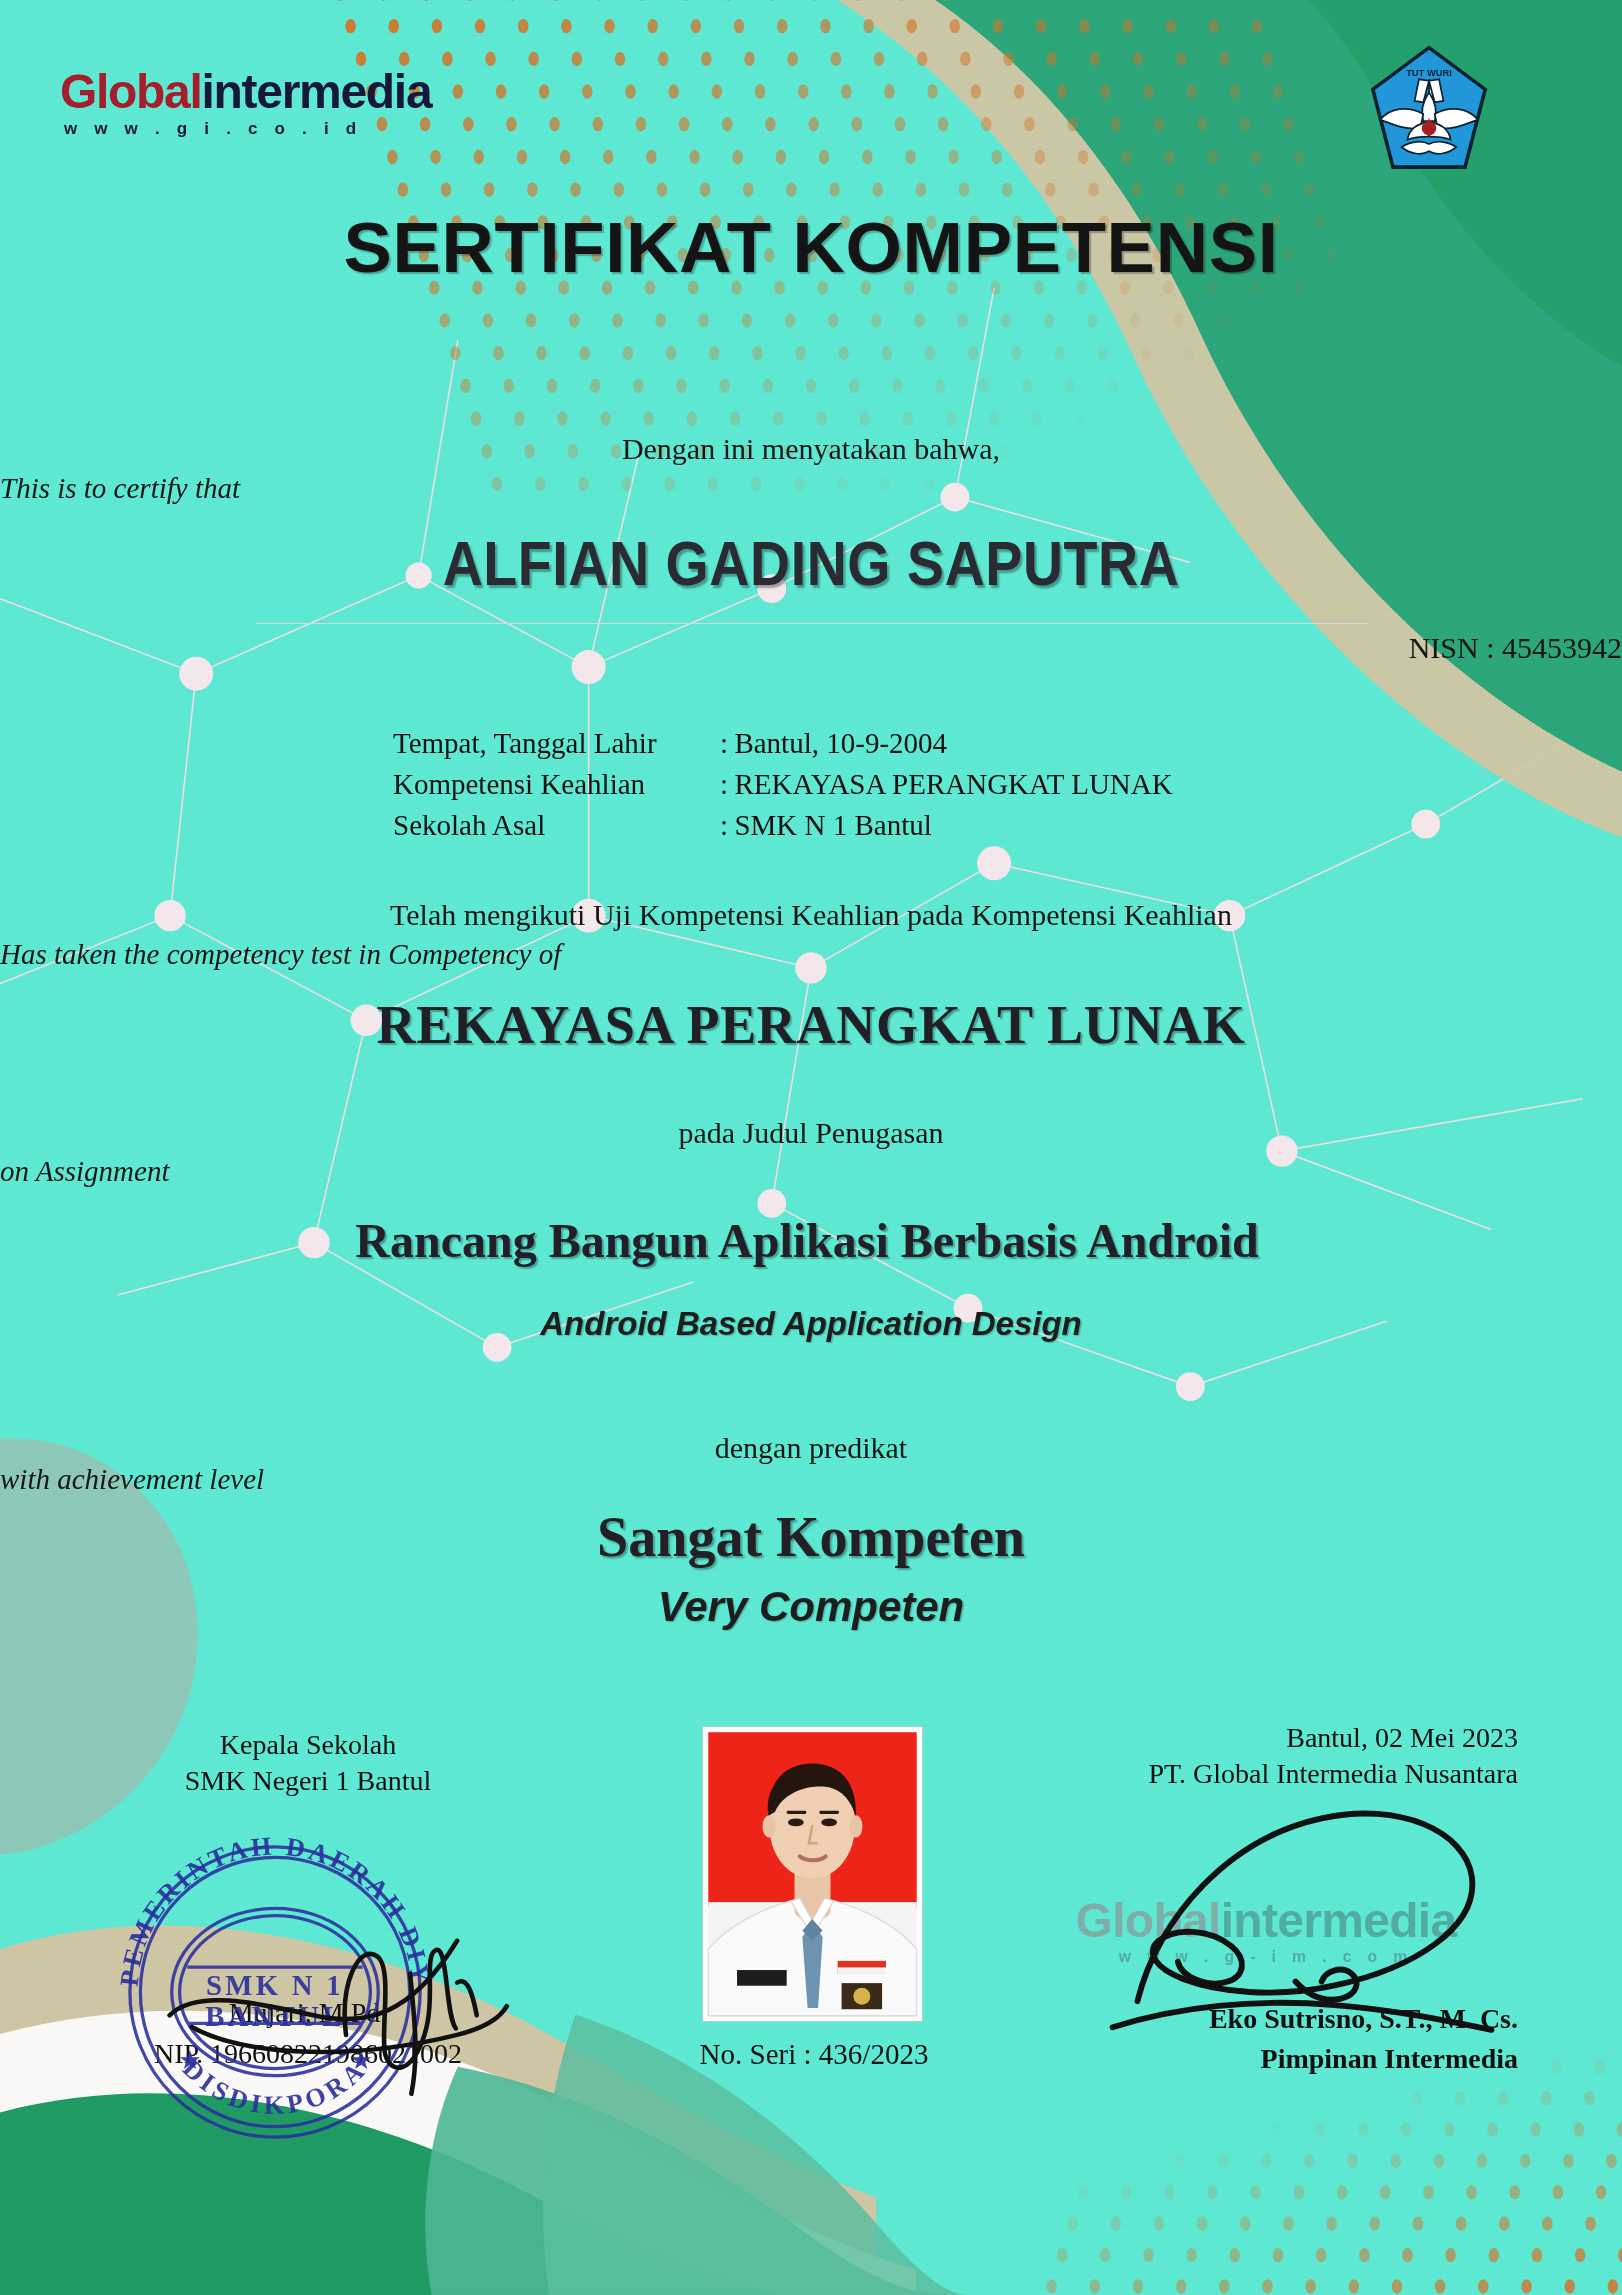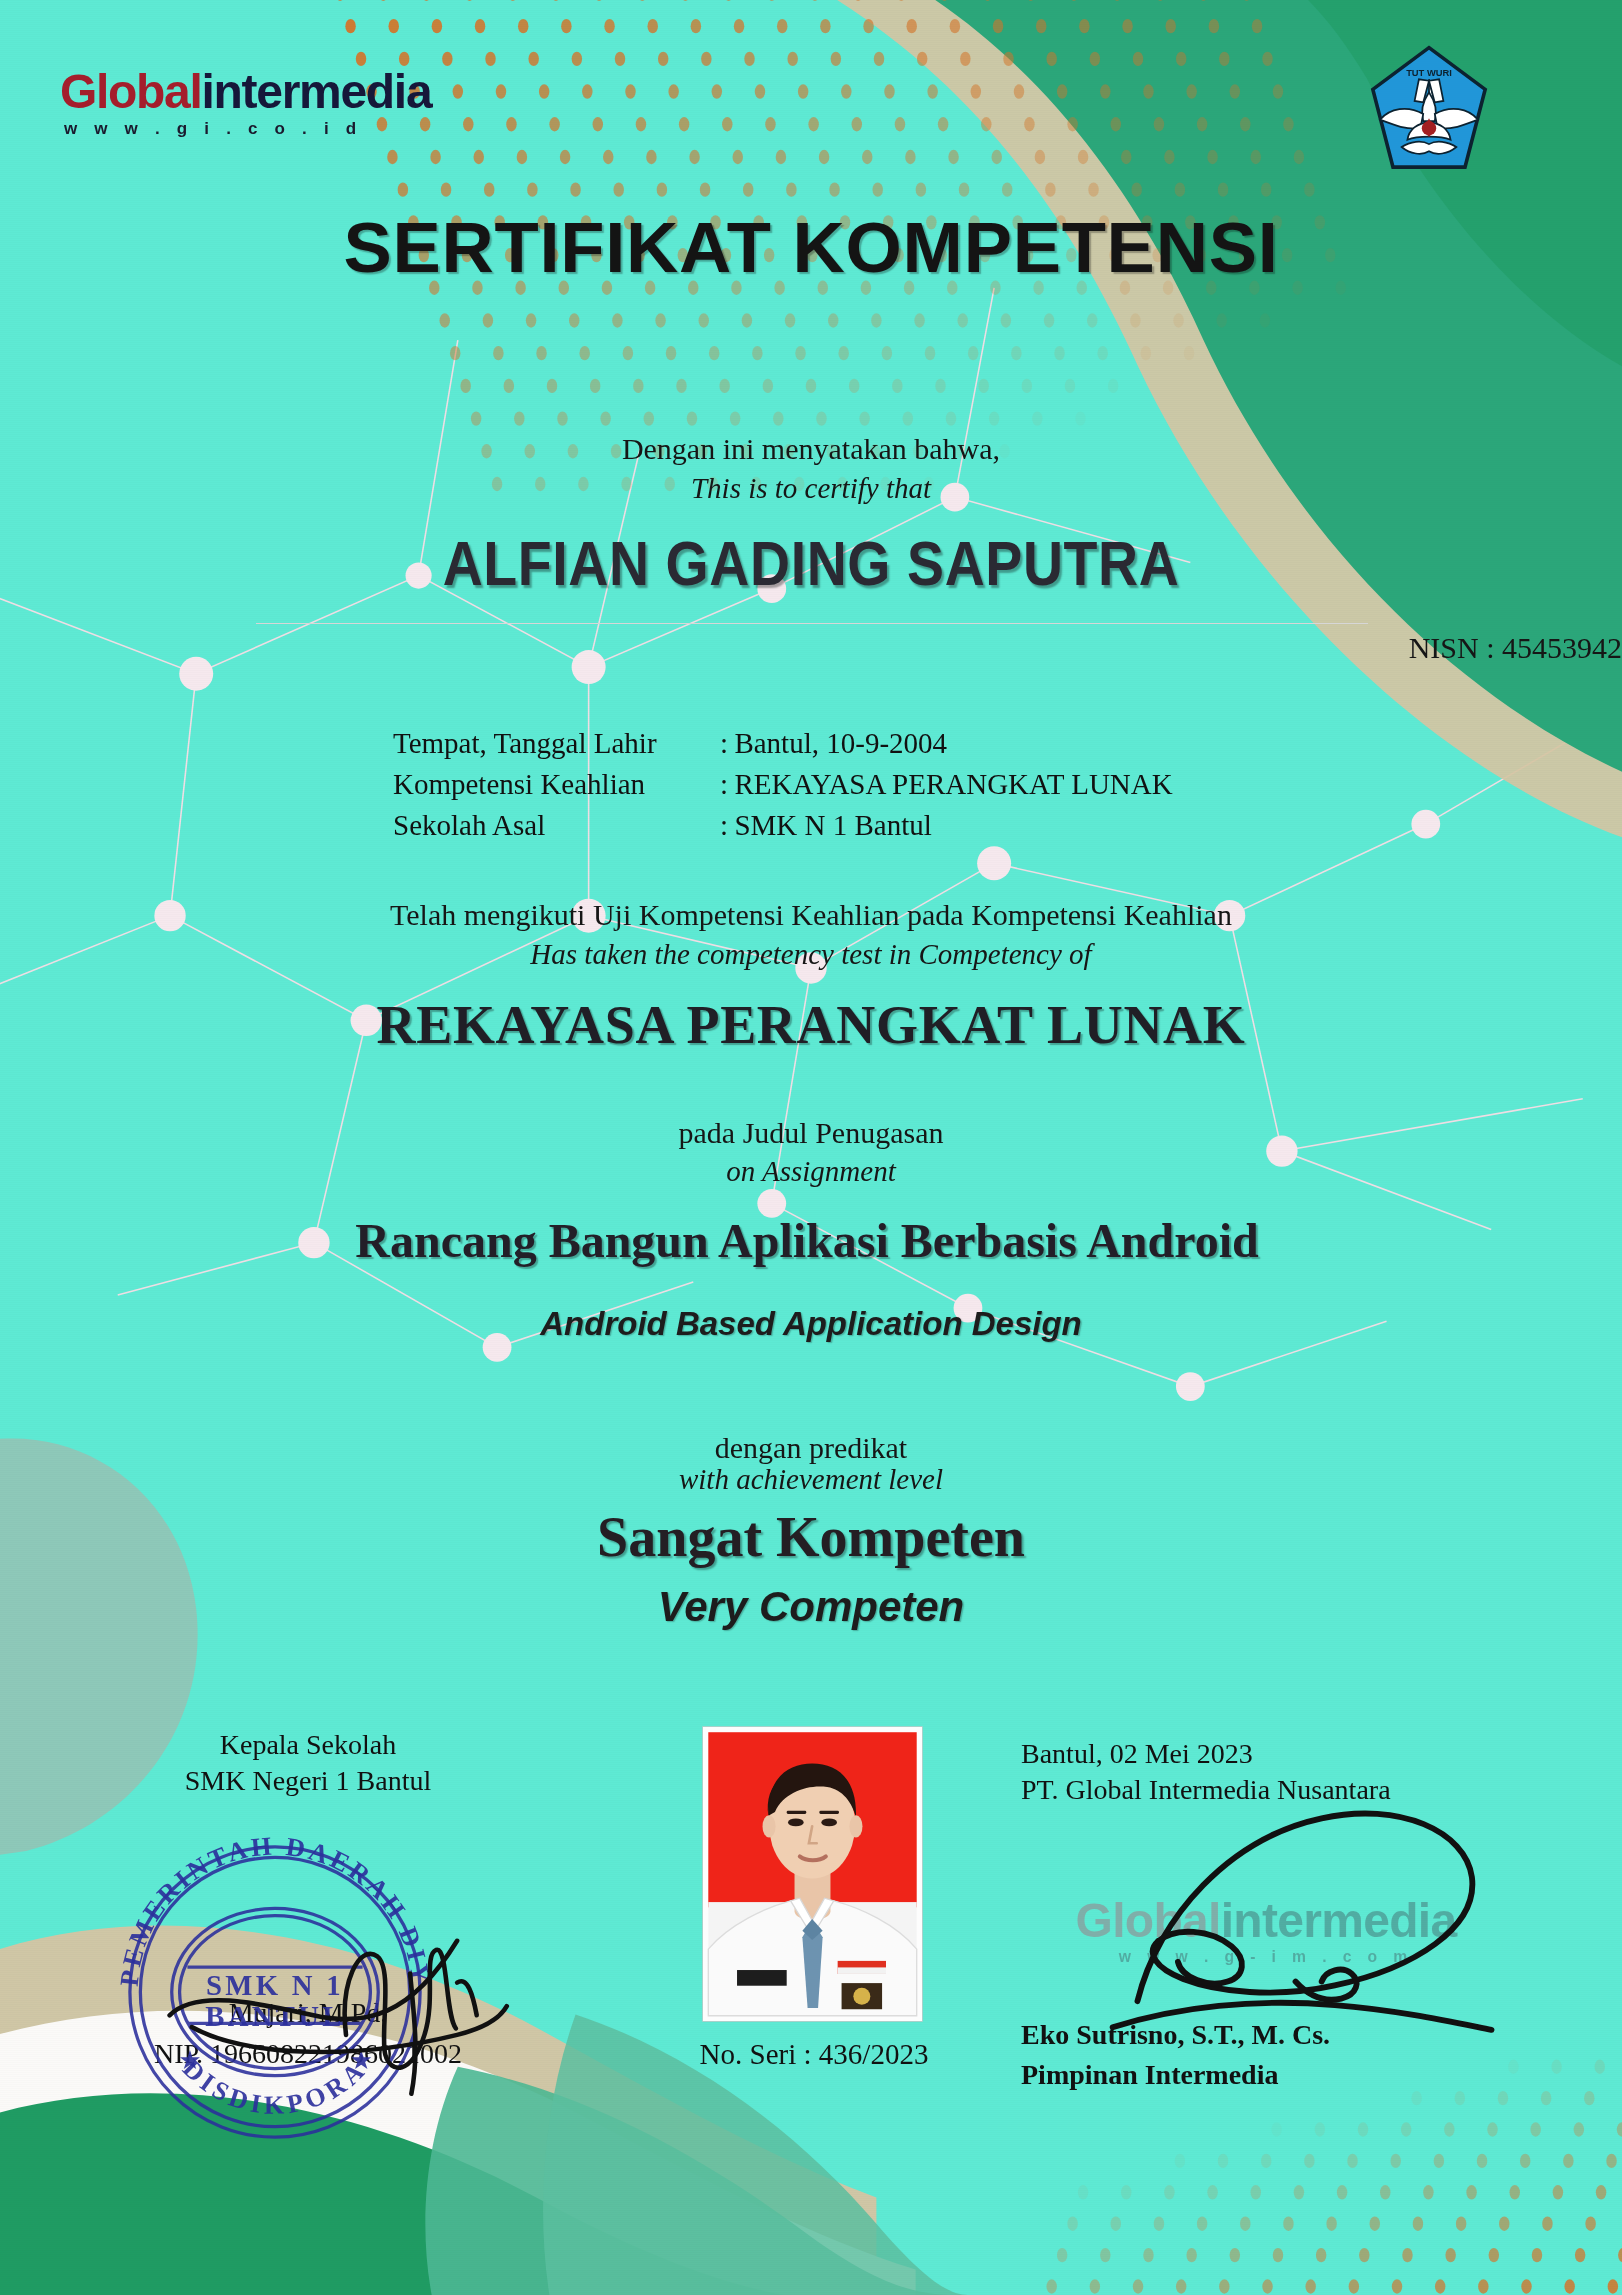--- a/index.html
+++ b/index.html
@@ -42,21 +42,21 @@
     transform:scaleX(1.02);
   }
   .t2{
     font-family:"Liberation Sans",sans-serif;font-weight:bold;font-style:italic;
     font-size:41px;letter-spacing:0.3px;color:#141414;margin-top:10.5px;
     text-shadow:1.3px 1.3px 1.3px rgba(0,0,0,0.25);
   }
   .t3{font-size:33px;color:#141414;margin-top:14.4px;}
 
   .line-id{position:absolute;left:0;right:0;text-align:center;font-size:30px;color:#161616;}
-  .line-it{position:absolute;left:0;right:0;text-align:center;font-size:29px;color:#161616;font-style:italic;}
+  .line-it{position:absolute;left:0;right:0;text-align:left;font-size:29px;color:#161616;font-style:italic;}
 
   .student-name{
     position:absolute;left:0;right:0;top:527px;text-align:center;
     font-family:"Liberation Sans",sans-serif;font-weight:bold;
     font-size:63px;letter-spacing:0.7px;color:#2a2a33;
     transform:scaleX(0.88);
     text-shadow:2.6px 2.6px 2px rgba(0,0,0,0.33);
   }
   .name-rule{position:absolute;left:256px;top:623px;width:1112px;height:1.3px;background:#d7d7d7;}
   .nisn{position:absolute;left:0;right:0;top:631px;text-align:right;font-size:30px;color:#161616;}
@@ -98,21 +98,21 @@
     font-family:"Liberation Sans",sans-serif;font-style:italic;font-weight:bold;
     font-size:42px;color:#1d1d1d;
     text-shadow:1.3px 1.3px 1.3px rgba(0,0,0,0.25);
   }
 
   
   .sig-left{position:absolute;left:79px;top:1727px;width:458px;text-align:center;font-size:28px;color:#111;line-height:1.28;}
   .sig-left .nm{margin-top:196px;}
   .sig-left .nip{margin-top:5.2px;}
 
-  .sig-right{position:absolute;left:1021px;top:1720px;width:497px;text-align:left;font-size:28px;color:#111;line-height:1.3;margin-top:16px;}
+  .sig-right{position:absolute;left:1021px;top:1720px;width:497px;text-align:right;font-size:28px;color:#111;line-height:1.3;}
   .sig-right .nm{margin-top:208px;font-weight:bold;}
   .sig-right .role{margin-top:3.9px;font-weight:bold;}
 
   .stamp{position:absolute;left:92px;top:1796px;width:366px;height:366px;}
   .sig-ink-left{position:absolute;left:150px;top:1819px;width:379px;height:288px;}
   .sig-ink-right{position:absolute;left:1060px;top:1766px;width:458px;height:307px;}
 
   .gi-watermark{position:absolute;left:1024px;top:1897px;width:484px;text-align:center;opacity:0.34;}
   .gi-wm-word{font-family:"Liberation Sans",sans-serif;font-weight:bold;font-size:48px;letter-spacing:-0.7px;line-height:1;}
   .gi-wm-g{color:#c0415a;}

